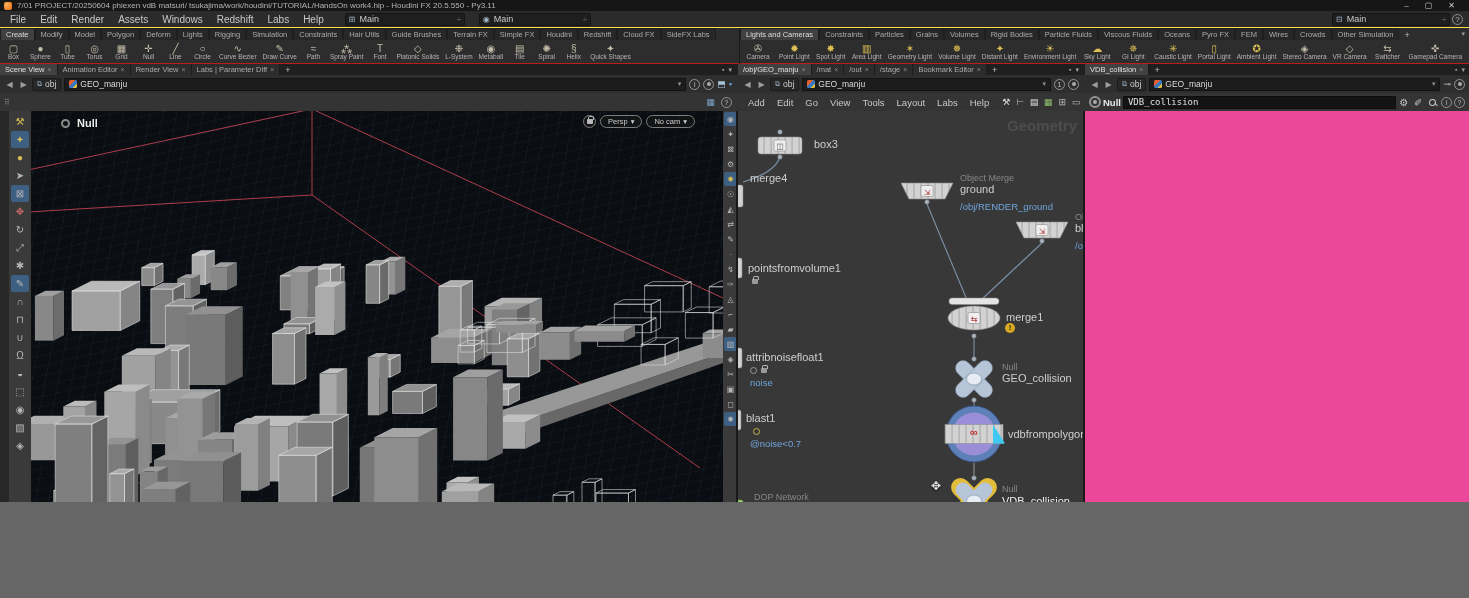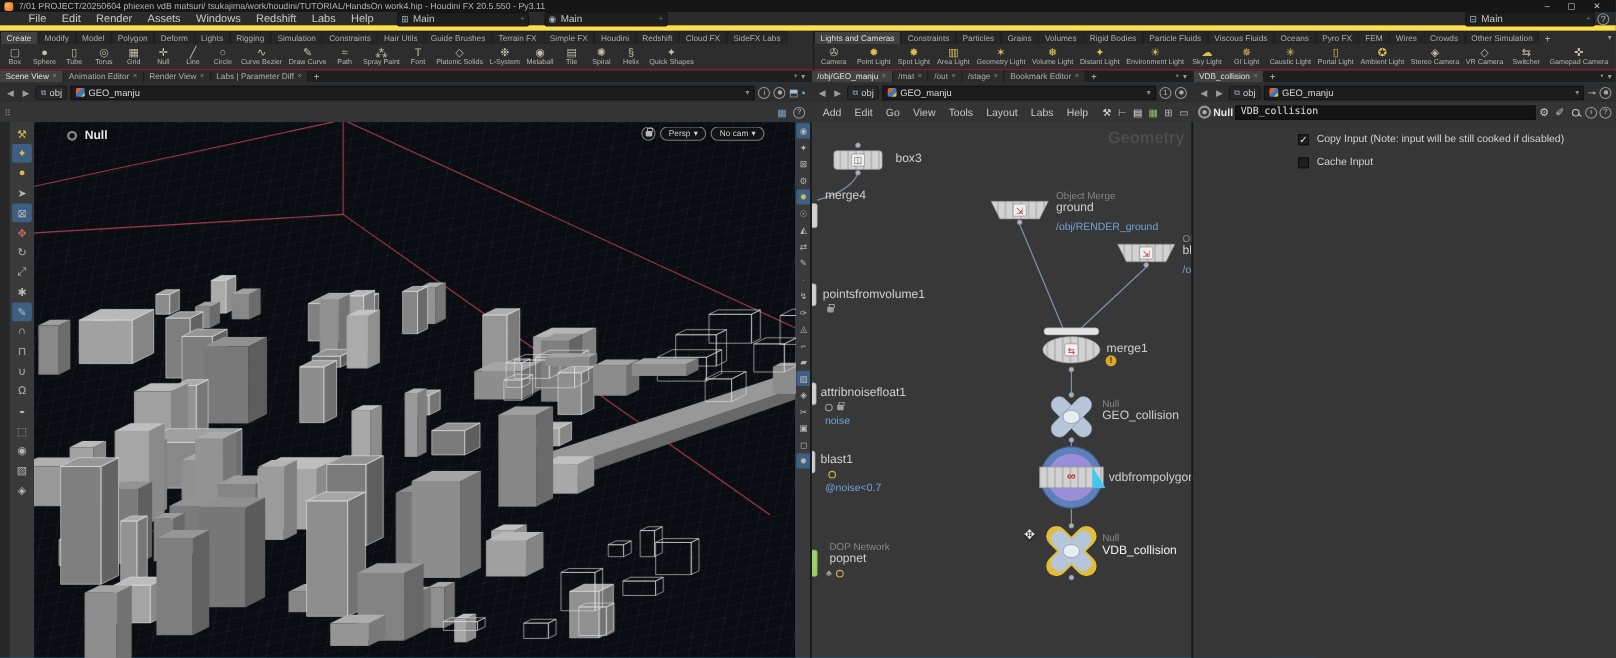--- a/index.html
+++ b/index.html
@@ -1,23 +1,23 @@
 <!DOCTYPE html>
 <html><head>
 <meta charset="utf-8">
 <style>
 *{margin:0;padding:0;box-sizing:border-box}
 body{background:#666;font-family:"Liberation Sans",sans-serif}
-.window{position:relative;width:1469px;height:598px;background:#0369a1;color:#c6c6c6;overflow:hidden;font-family:"Liberation Sans",sans-serif}
+.window{position:relative;width:1469px;height:502px;background:#ec4899;color:#c6c6c6;overflow:hidden;font-family:"Liberation Sans",sans-serif}
 
 .titlebar{position:absolute;left:0;top:0;width:100%;height:11px;background:#161616;display:flex;align-items:center;gap:5px;padding:0 4px;font-size:8px;color:#b3b3b3;white-space:nowrap}
 .hlogo{width:8px;height:8px;border-radius:2px;background:radial-gradient(circle at 35% 35%,#ffb25e,#e86c10);flex:0 0 auto}
 .winbtns{margin-left:auto;display:flex;gap:16px;padding-right:10px;color:#cdcdcd;font-size:8px}
 
-.menubar{position:absolute;left:0;top:11px;width:100%;height:17px;background:#2b2b2b;border-bottom:5px solid #fde047;display:flex;align-items:center;font-size:10px;padding-left:19px}
+.menubar{position:absolute;left:0;top:11px;width:100%;height:17px;background:#2b2b2b;border-bottom:1px solid #fde047;display:flex;align-items:center;font-size:10px;padding-left:3px}
 .menubar [data-name="menu-item"]{padding:1px 7px;color:#c9c9c9}
 .msel{display:flex;align-items:center;gap:4px;background:#1e1e1e;border:1px solid #141414;height:13px;font-size:9px;color:#c9c9c9;padding:0 3px;border-radius:2px;margin-left:14px}
 .msel .mico{font-size:8px;color:#9fb3c4}
 .msel .spin{margin-left:auto;color:#8f8f8f;font-size:7px}
 .qhelp{width:11px;height:11px;border:1px solid #8f8f8f;border-radius:50%;display:flex;align-items:center;justify-content:center;font-size:8px;color:#bdbdbd;margin-left:8px}
 
 .shelf{position:absolute;left:0;top:28px;width:100%;height:36px;background:#2d2d2d;border-bottom:1px solid #b91c1c}
 .shelf-set{position:absolute;top:0;height:36px;overflow:hidden}
 .stabs{display:flex;height:12px;align-items:flex-end;font-size:7.5px;color:#ababab;white-space:nowrap;overflow:hidden}
 .stab{padding:1px 5px 1px;background:#272727;border:1px solid #1e1e1e;border-bottom:none;border-radius:2px 2px 0 0;flex:0 0 auto}
@@ -1102,31 +1102,17 @@
       <span class="ncomment" style="left:12px;top:327px" data-name="node-comment">@noise&lt;0.7</span>
       <span class="ntype" style="left:16px;top:381px" data-name="node-type-label">DOP Network</span>
       <span class="nlabel" style="left:16px;top:391px" data-name="node-label">popnet</span>
       <span class="badges" style="left:13px;top:406px">
         <span class="klab" data-name="dop-tree-icon">♣</span>
         <span class="flagdot y" data-name="display-flag-icon"></span>
       </span>
       <span class="cursor" style="left:193px;top:368px" data-name="mouse-cursor-icon">✥</span>
     </div>
 
-    <div class="params" data-name="parameter-pane">
-      <div data-name="parameter-list">
-
-          <div class="prow" style="position:relative;left:95px;margin-top:10px" data-name="parameter-row">
-            <span class="cb" data-name="checkbox" data-checked="true"></span>
-            <span data-name="parameter-label">Copy Input (Note: input will be still cooked if disabled)</span>
-          </div>
-
-          <div class="prow" style="position:relative;left:95px;margin-top:10px" data-name="parameter-row">
-            <span class="cb" data-name="checkbox" data-checked="false"></span>
-            <span data-name="parameter-label">Cache Input</span>
-          </div>
-        </div>
-    </div>
 
     <div class="vsplit" style="left:736px;top:0;height:487px" data-name="pane-splitter"></div>
     <div class="vsplit" style="left:1083px;top:0;height:487px" data-name="pane-splitter"></div>
   </div>
 </div>
 
 </body></html>

